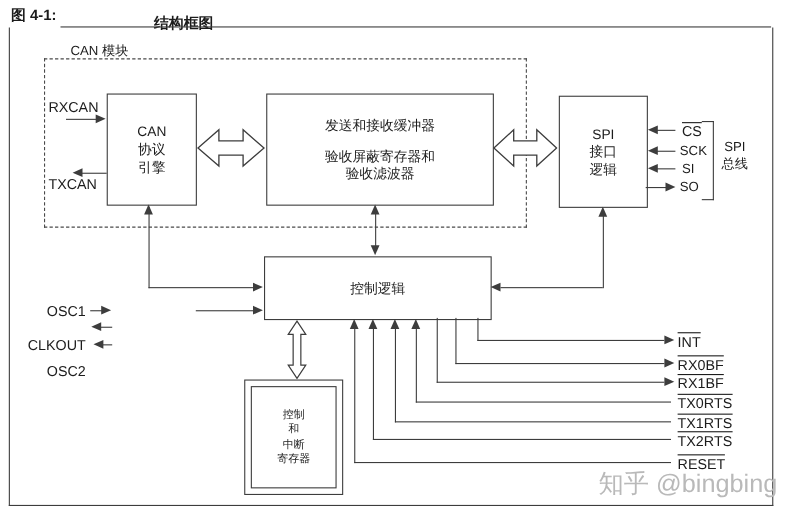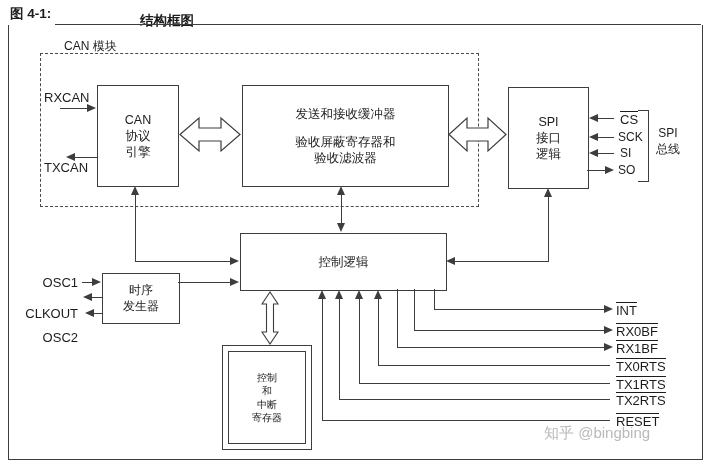--- a/index.html
+++ b/index.html
@@ -49,24 +49,20 @@
   <div class="box" style="left:508px;top:87px;width:79px;height:100px;">
     <div>SPI</div>
     <div>接口</div>
     <div>逻辑</div>
   </div>
 
   <div class="box" style="left:240px;top:233px;width:205px;height:56px;">
     <div>控制逻辑</div>
   </div>
 
-  <div class="box" style="left:102px;top:273px;width:76px;height:49px;font-size:12px;">
-    <div>时序</div>
-    <div>发生器</div>
-  </div>
 
   <div class="abs" style="left:222px;top:345px;width:88px;height:103px;border:1.3px solid #3d3d3d;">
     <div class="box" style="left:5px;top:5px;right:5px;bottom:5px;width:auto;height:auto;border-width:1.2px;font-size:10px;line-height:1.35;">
       <div>控制</div>
       <div>和</div>
       <div>中断</div>
       <div>寄存器</div>
     </div>
   </div>
 
@@ -163,15 +159,15 @@
   <div class="ah u" style="left:335px;top:290px;"></div>
   <div class="wv" style="left:339px;top:298px;height:102px;"></div>
   <div class="wh" style="left:339px;top:399px;width:271px;"></div>
   <div class="plabel" style="left:616px;top:392px;"><span class="ovl">TX2RTS</span></div>
 
   <div class="ah u" style="left:318px;top:290px;"></div>
   <div class="wv" style="left:322px;top:298px;height:123px;"></div>
   <div class="wh" style="left:322px;top:420px;width:288px;"></div>
   <div class="plabel" style="left:616px;top:413px;"><span class="ovl">RESET</span></div>
 
-  <div class="abs" style="left:544px;top:424px;font-size:15px;color:#b9b9b9;white-space:nowrap;">知乎 @bingbing</div>
+  <div class="abs" style="left:544px;top:424px;font-size:23px;color:#b9b9b9;white-space:nowrap;">知乎 @bingbing</div>
 
 </div>
 
 </body></html>

